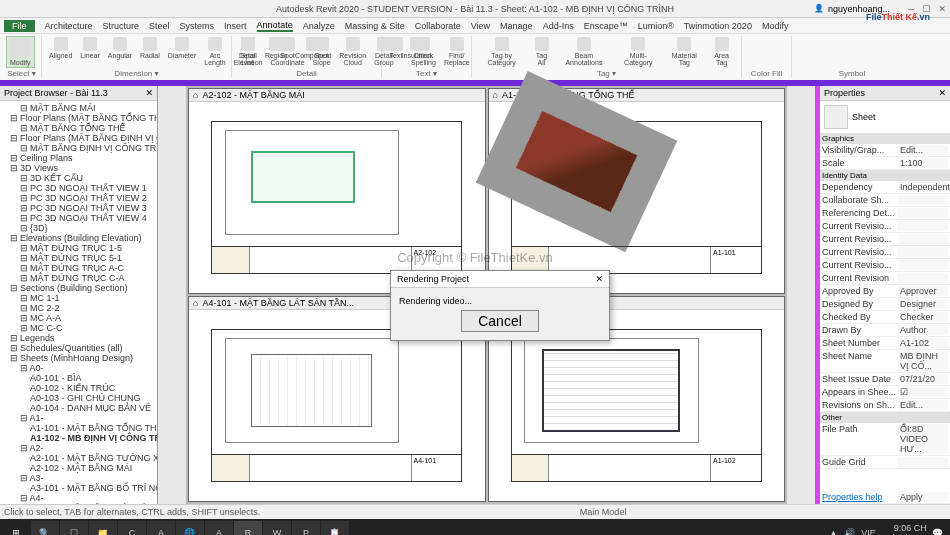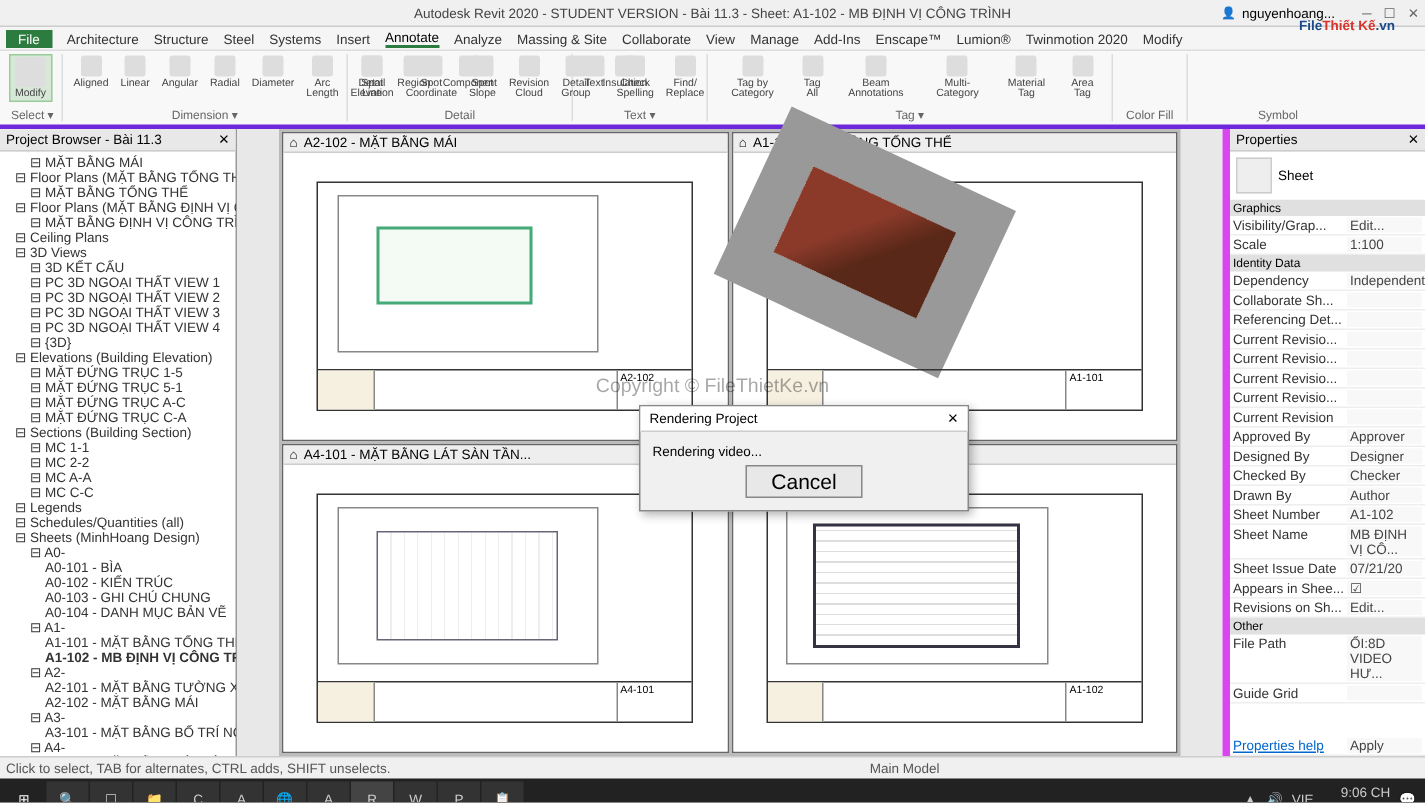--- a/index.html
+++ b/index.html
@@ -5,21 +5,21 @@
 *{box-sizing:border-box;margin:0;padding:0;font-family:"Segoe UI",Arial,sans-serif;font-size:9px;}
 body{width:950px;height:535px;background:#e8e8e8;overflow:hidden;position:relative;}
 .titlebar{height:18px;background:#f0f0f0;display:flex;align-items:center;justify-content:center;border-bottom:1px solid #ccc;position:relative;}
 .titlebar .title{font-size:9px;color:#444;}
 .titlebar .user{position:absolute;right:60px;display:flex;align-items:center;gap:4px;font-size:8px;}
 .titlebar .winbtns{position:absolute;right:4px;display:flex;gap:8px;font-size:9px;color:#666;}
 .menubar{height:16px;background:#f5f5f5;display:flex;align-items:center;padding:0 4px;gap:10px;border-bottom:1px solid #ddd;}
 .menubar .file-tab{background:#2c7b3f;color:#fff;padding:1px 8px;font-size:9px;}
 .menubar span{font-size:9px;color:#333;cursor:pointer;}
 .menubar .active{color:#000;border-bottom:2px solid #2c7b3f;}
-.ribbon{height:52px;background:#f8f8f8;display:flex;border-bottom:3px solid #6d28d9;padding:2px;}
+.ribbon{height:52px;background:#f8f8f8;display:flex;border-bottom:6px solid #6d28d9;padding:2px;}
 .ribbon-group{border-right:1px solid #ddd;padding:0 4px;display:flex;flex-direction:column;justify-content:space-between;}
 .ribbon-group .tools{display:flex;gap:2px;align-items:flex-start;flex:1;}
 .ribbon-group .label{font-size:8px;color:#666;text-align:center;}
 .tool-btn{display:flex;flex-direction:column;align-items:center;padding:1px 3px;cursor:pointer;}
 .tool-btn .ico{width:14px;height:14px;background:#ddd;border-radius:2px;}
 .tool-btn.big .ico{width:20px;height:20px;}
 .tool-btn .txt{font-size:7px;color:#444;text-align:center;line-height:1;margin-top:1px;}
 .tool-btn.modify{background:#d8e8d8;border:1px solid #9c9;}
 .content{display:flex;height:418px;gap:28px;}
 .pbrowser{width:158px;background:#fff;border-right:1px solid #999;display:flex;flex-direction:column;}
@@ -40,21 +40,21 @@
 .titleblock .logo{width:15%;border-right:1px solid #888;background:#f5f0e0;}
 .titleblock .info{flex:1;border-right:1px solid #888;}
 .titleblock .num{width:20%;font-size:7px;padding:2px;}
 .plan-rect{position:absolute;top:20%;left:15%;width:60%;height:50%;border:2px solid #4a7;background:rgba(200,230,200,0.2);}
 .model3d{width:60%;height:60%;background:linear-gradient(135deg,#8b3a2a 40%,#5a2818 60%);transform:rotate(25deg);box-shadow:0 0 0 30px #999;}
 .props{width:135px;background:#fff;border-left:5px solid #d946ef;display:flex;flex-direction:column;}
 .prop-row{display:flex;font-size:8px;border-bottom:1px solid #eee;padding:1px 2px;}
 .prop-row .k{flex:1;color:#333;}
 .prop-row .v{width:50px;color:#444;background:#f8f8f8;padding:0 2px;}
 .prop-section{background:#e0e0e0;font-size:8px;padding:1px 2px;font-weight:normal;}
-.dialog{position:absolute;top:270px;left:390px;width:220px;background:#f0f0f0;border:1px solid #888;box-shadow:2px 2px 6px rgba(0,0,0,0.3);z-index:100;margin-left:36px;}
+.dialog{position:absolute;top:270px;left:390px;width:220px;background:#f0f0f0;border:1px solid #888;box-shadow:2px 2px 6px rgba(0,0,0,0.3);z-index:100;}
 .dialog-hdr{background:#fff;padding:3px 6px;font-size:10px;display:flex;justify-content:space-between;border-bottom:1px solid #ccc;}
 .dialog-body{padding:8px;}
 .dialog-body .msg{font-size:9px;margin-bottom:4px;}
 .progress{height:14px;border:1px solid #999;background:#fff;position:relative;margin-bottom:6px;}
 .progress-bar{height:100%;background:linear-gradient(#5a9fd4,#3a7fb4);width:20.4%;}
 .progress-txt{position:absolute;inset:0;display:flex;align-items:center;justify-content:center;font-size:9px;font-weight:bold;}
 .dialog-btn{display:block;margin:0 auto;padding:2px 16px;font-size:14px;border:1px solid #888;background:#e8e8e8;cursor:pointer;}
 .statusbar{height:15px;background:#f0f0f0;border-top:1px solid #ccc;padding:0 4px;font-size:8px;display:flex;align-items:center;color:#555;}
 .taskbar{height:28px;background:#222;display:flex;align-items:center;padding:0 2px;gap:1px;}
 .taskbar .start{width:28px;height:24px;display:flex;align-items:center;justify-content:center;color:#fff;}

